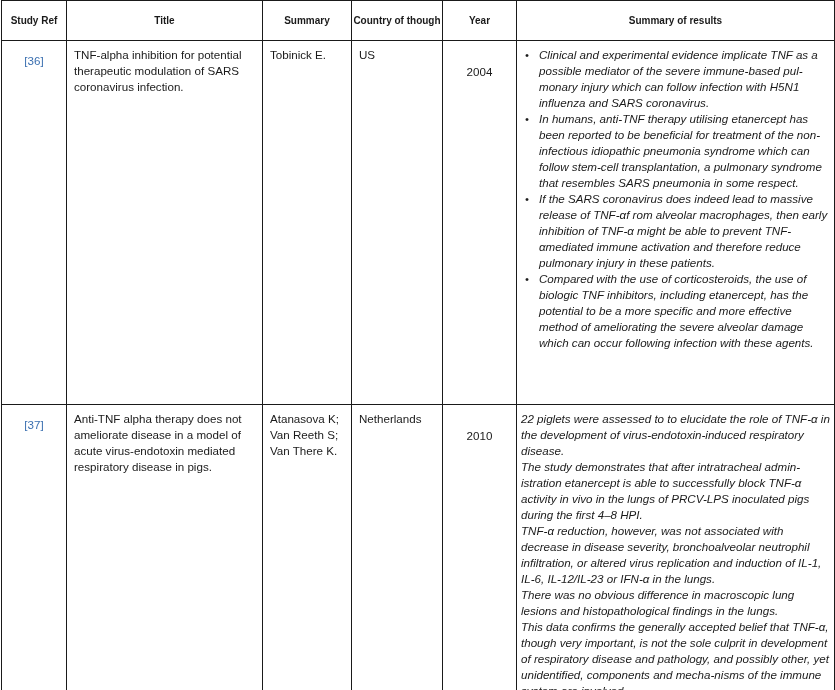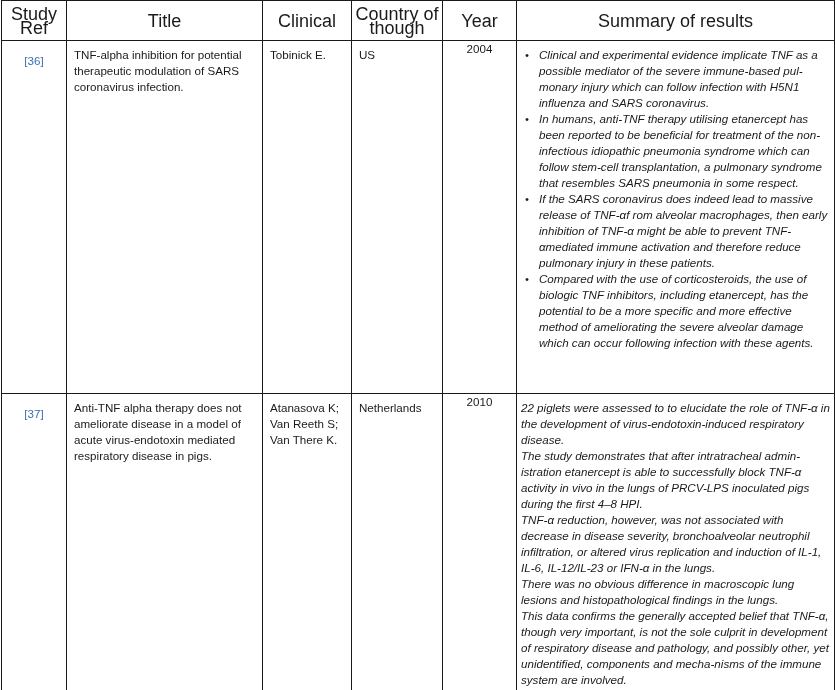--- a/index.html
+++ b/index.html
@@ -1,22 +1,22 @@
 <!DOCTYPE html>
 <html><head>
 <meta charset="utf-8">
 <style>
   html, body { margin:0; padding:0; background:#ffffff; }
   body { width:835px; height:690px; overflow:hidden; font-family:"Liberation Sans", sans-serif; color:#1a1a1a; }
   table { border-collapse:collapse; position:absolute; left:1px; top:0; width:833px; table-layout:fixed; }
   td, th { border:1px solid #1a1a1a; vertical-align:top; font-size:11.6px; line-height:16px; padding:0; }
-  th { font-weight:normal; text-align:center; vertical-align:middle; height:39px; font-size:18px; line-height:14px; }
+  th { font-weight:bold; text-align:center; vertical-align:middle; height:39px; font-size:10px; line-height:14px; }
   .ref { text-align:center; color:#3a6fb0; padding-top:12px; }
   .cell { padding:6px 6px 0 7px; }
-  .year { text-align:center; padding-top:0; }
+  .year { text-align:center; padding-top:23px; }
   ul { margin:0; padding:0 0 0 20px; list-style:none;font-style:italic; }
   ul li { position:relative; }
   ul li::before { content:"\2022"; position:absolute; left:-14px; top:0; font-size:11px; }
   .sum1 { padding:6px 4px 0 2px; }
   .sum2 { padding:6px 4px 0 4px; }
   .sum2 p { margin:0;font-style:italic; }
   .r1 td { height:340px; }
   .r2 td { height:308px; }
 </style>
 </head>
@@ -28,21 +28,21 @@
       <col style="width:196px">
       <col style="width:89px">
       <col style="width:91px">
       <col style="width:74px">
       <col style="width:318px">
   </colgroup>
   <thead>
     <tr>
       <th>Study Ref</th>
       <th>Title</th>
-      <th>Clinical</th>
+      <th>Summary</th>
       <th>Country of though</th>
       <th>Year</th>
       <th>Summary of results</th>
     </tr>
   </thead>
   <tbody>
     <tr class="r1">
       <td class="ref">[36]</td>
       <td class="cell">TNF-alpha inhibition for potential therapeutic modulation of SARS coronavirus infection.</td>
       <td class="cell">

